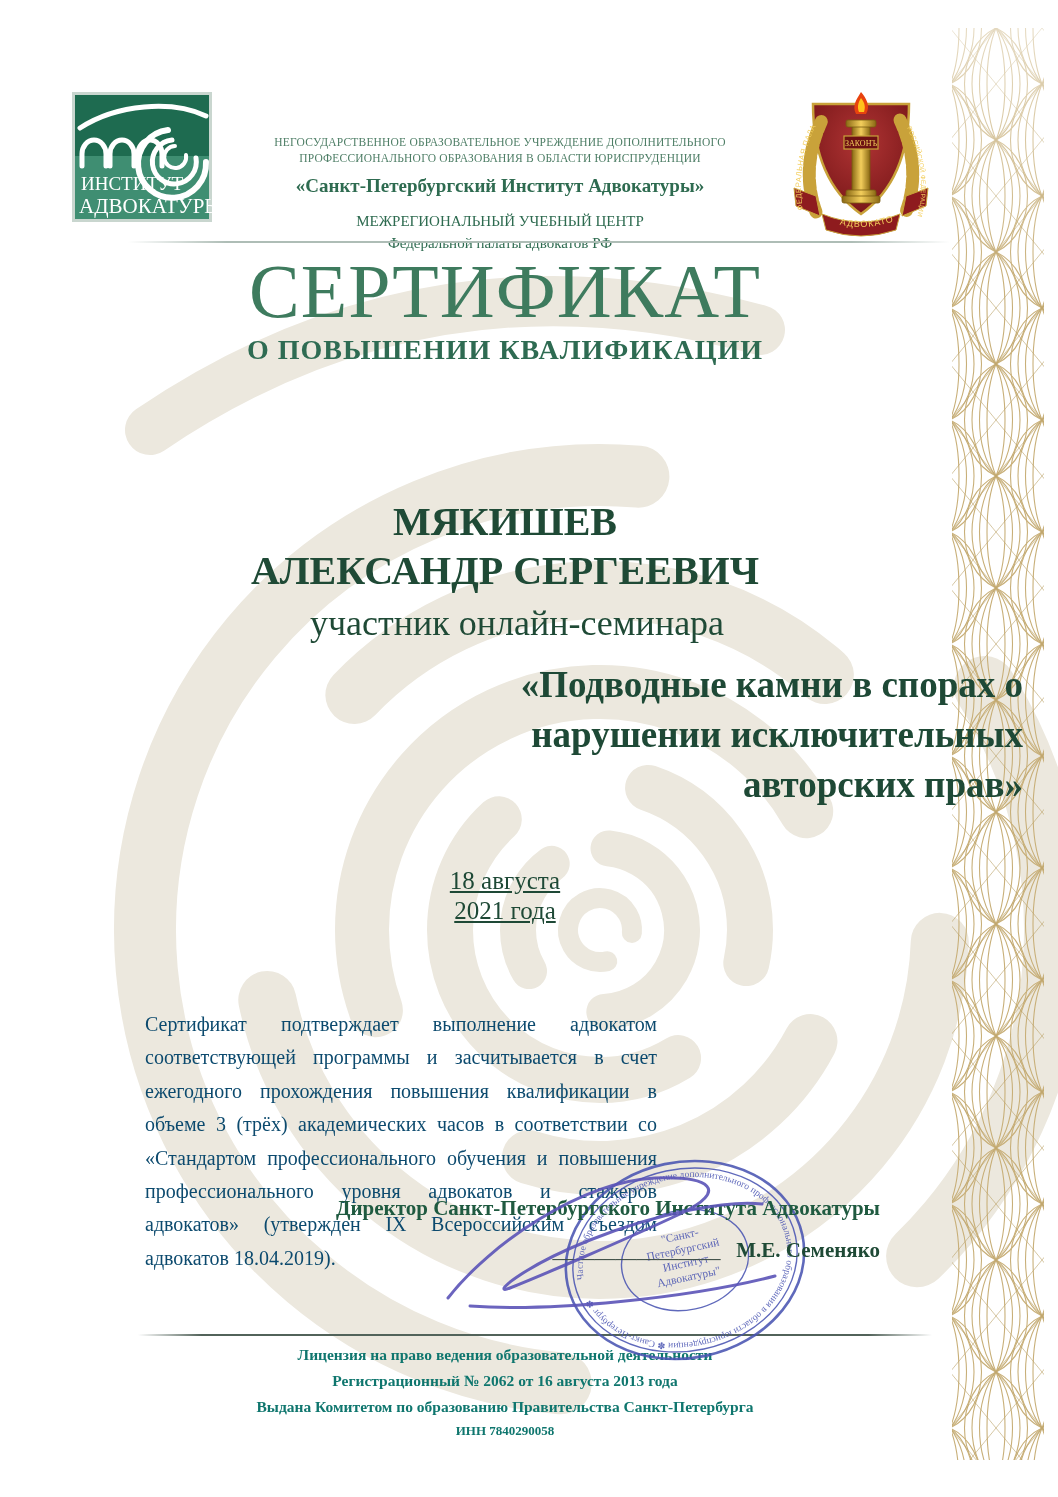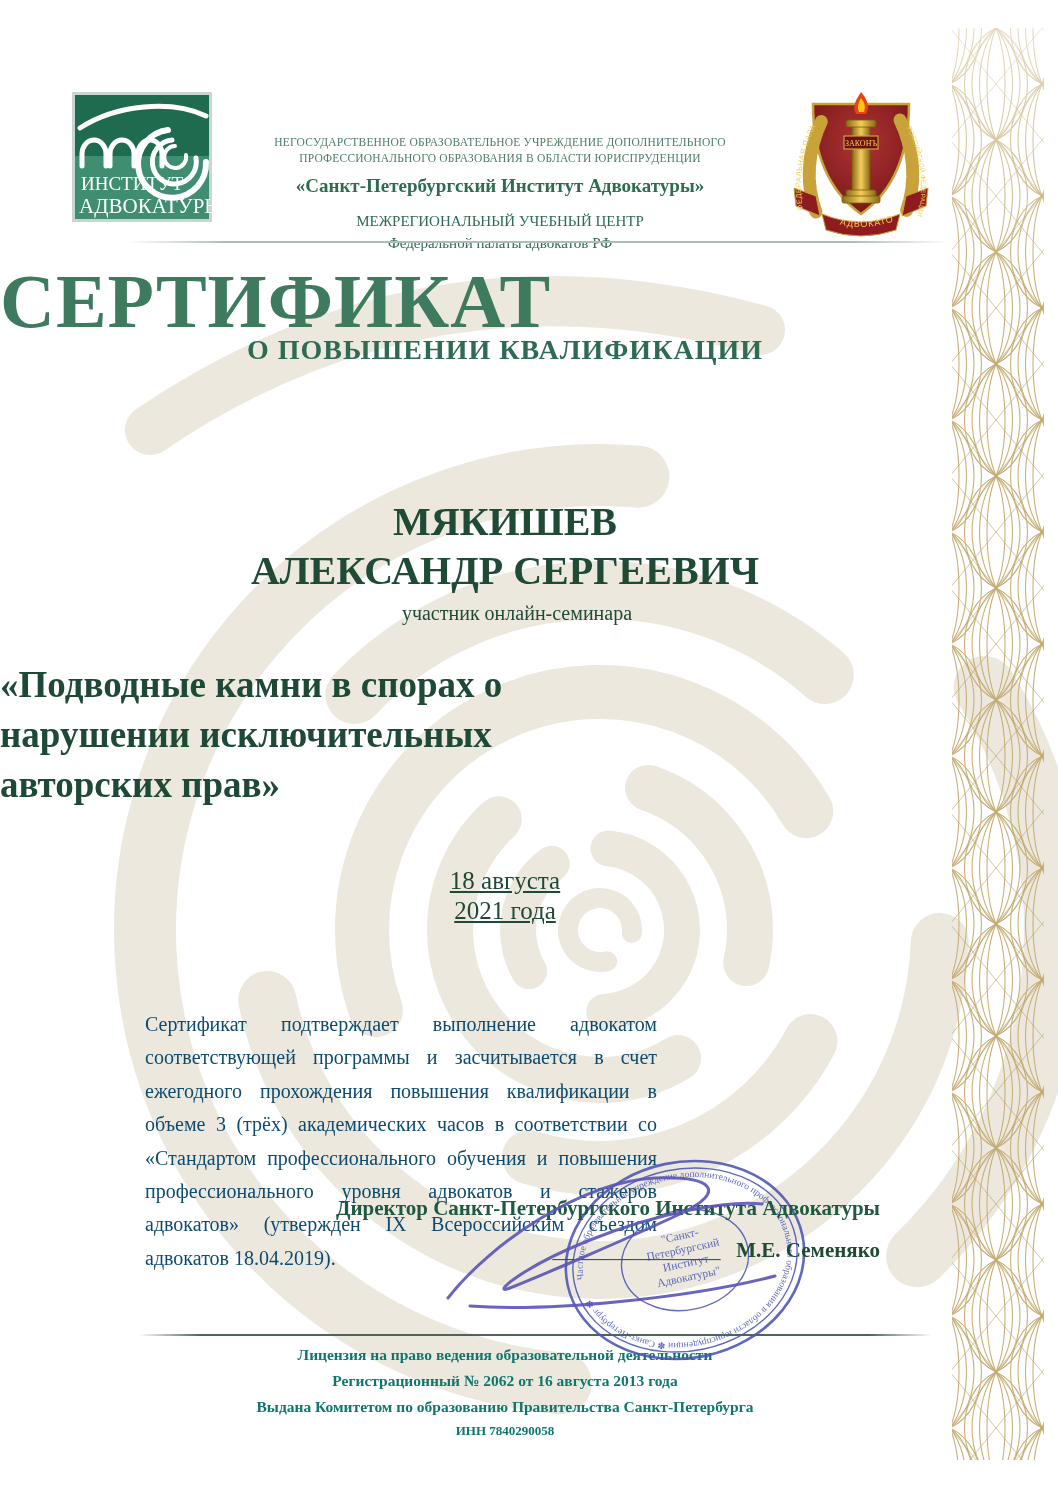--- a/index.html
+++ b/index.html
@@ -12,28 +12,28 @@
   #guilloche{position:absolute;left:950px;top:28px;z-index:1;}
   
   .org-caps{font-size:11.5px;line-height:1.4;color:#4E7E66;letter-spacing:.2px;}
   .inst-name{margin-top:9px;font-size:19px;font-weight:bold;color:#2E6B50;}
   .center-name{font-size:15px;font-weight:normal;color:#2E6B50;line-height:1.45;}
   .divider-top{position:absolute;left:128px;top:241px;width:822px;height:2px;z-index:2;
     background:linear-gradient(to right,rgba(170,185,178,0),#AEBDB6 12%,#AEBDB6 88%,rgba(170,185,178,0));}
   .divider-bottom{position:absolute;left:138px;top:1334px;width:794px;height:2px;z-index:2;
     background:linear-gradient(to right,rgba(80,96,88,0),#52635A 8%,#52635A 92%,rgba(80,96,88,0));}
   
-  .cert-title{position:absolute;left:0;top:258px;width:1010px;z-index:2;
-    font-size:76px;color:#3E7B5E;letter-spacing:1px;font-weight:bold;}
+  .cert-title{position:absolute;left:0;top:248px;width:1010px;text-align:center;z-index:2;
+    font-size:76px;color:#3E7B5E;letter-spacing:1px;font-weight:normal;}
   .cert-sub{position:absolute;left:0;top:334px;width:1010px;text-align:center;z-index:2;
     font-size:28px;font-weight:bold;color:#2E6B52;letter-spacing:1px;}
   .recipient{position:absolute;left:0;top:498px;width:1010px;text-align:center;z-index:2;color:#1F4A36;}
   .recipient .surname,.recipient .fullname{font-size:40px;font-weight:bold;line-height:1.22;}
-  .recipient .role{font-size:20px;margin-top:6px;margin-left:24px;}
-  .seminar{position:absolute;left:0;top:660px;width:1010px;text-align:left;z-index:2;
+  .recipient .role{font-size:36px;margin-top:6px;margin-left:24px;}
+  .seminar{position:absolute;left:13px;top:660px;width:1010px;text-align:right;z-index:2;
     font-size:37px;font-weight:bold;color:#1E4936;line-height:50px;}
   .datebox{position:absolute;left:0;top:866px;width:1010px;text-align:center;z-index:2;
     font-size:25px;font-weight:normal;color:#1E4936;line-height:30px;}
   .datebox span{text-decoration:underline;}
   .bodytext{position:absolute;left:145px;top:1008px;width:512px;z-index:2;
     font-size:20px;line-height:1.67;color:#0c4a6e;text-align:justify;}
   .director-line{position:absolute;left:280px;top:1196px;width:600px;text-align:right;z-index:4;
     font-size:21px;font-weight:bold;color:#1F5A40;}
   .sig-row{position:absolute;left:280px;top:1238px;width:600px;text-align:right;z-index:4;
     font-size:21px;font-weight:bold;color:#1F4A36;}

